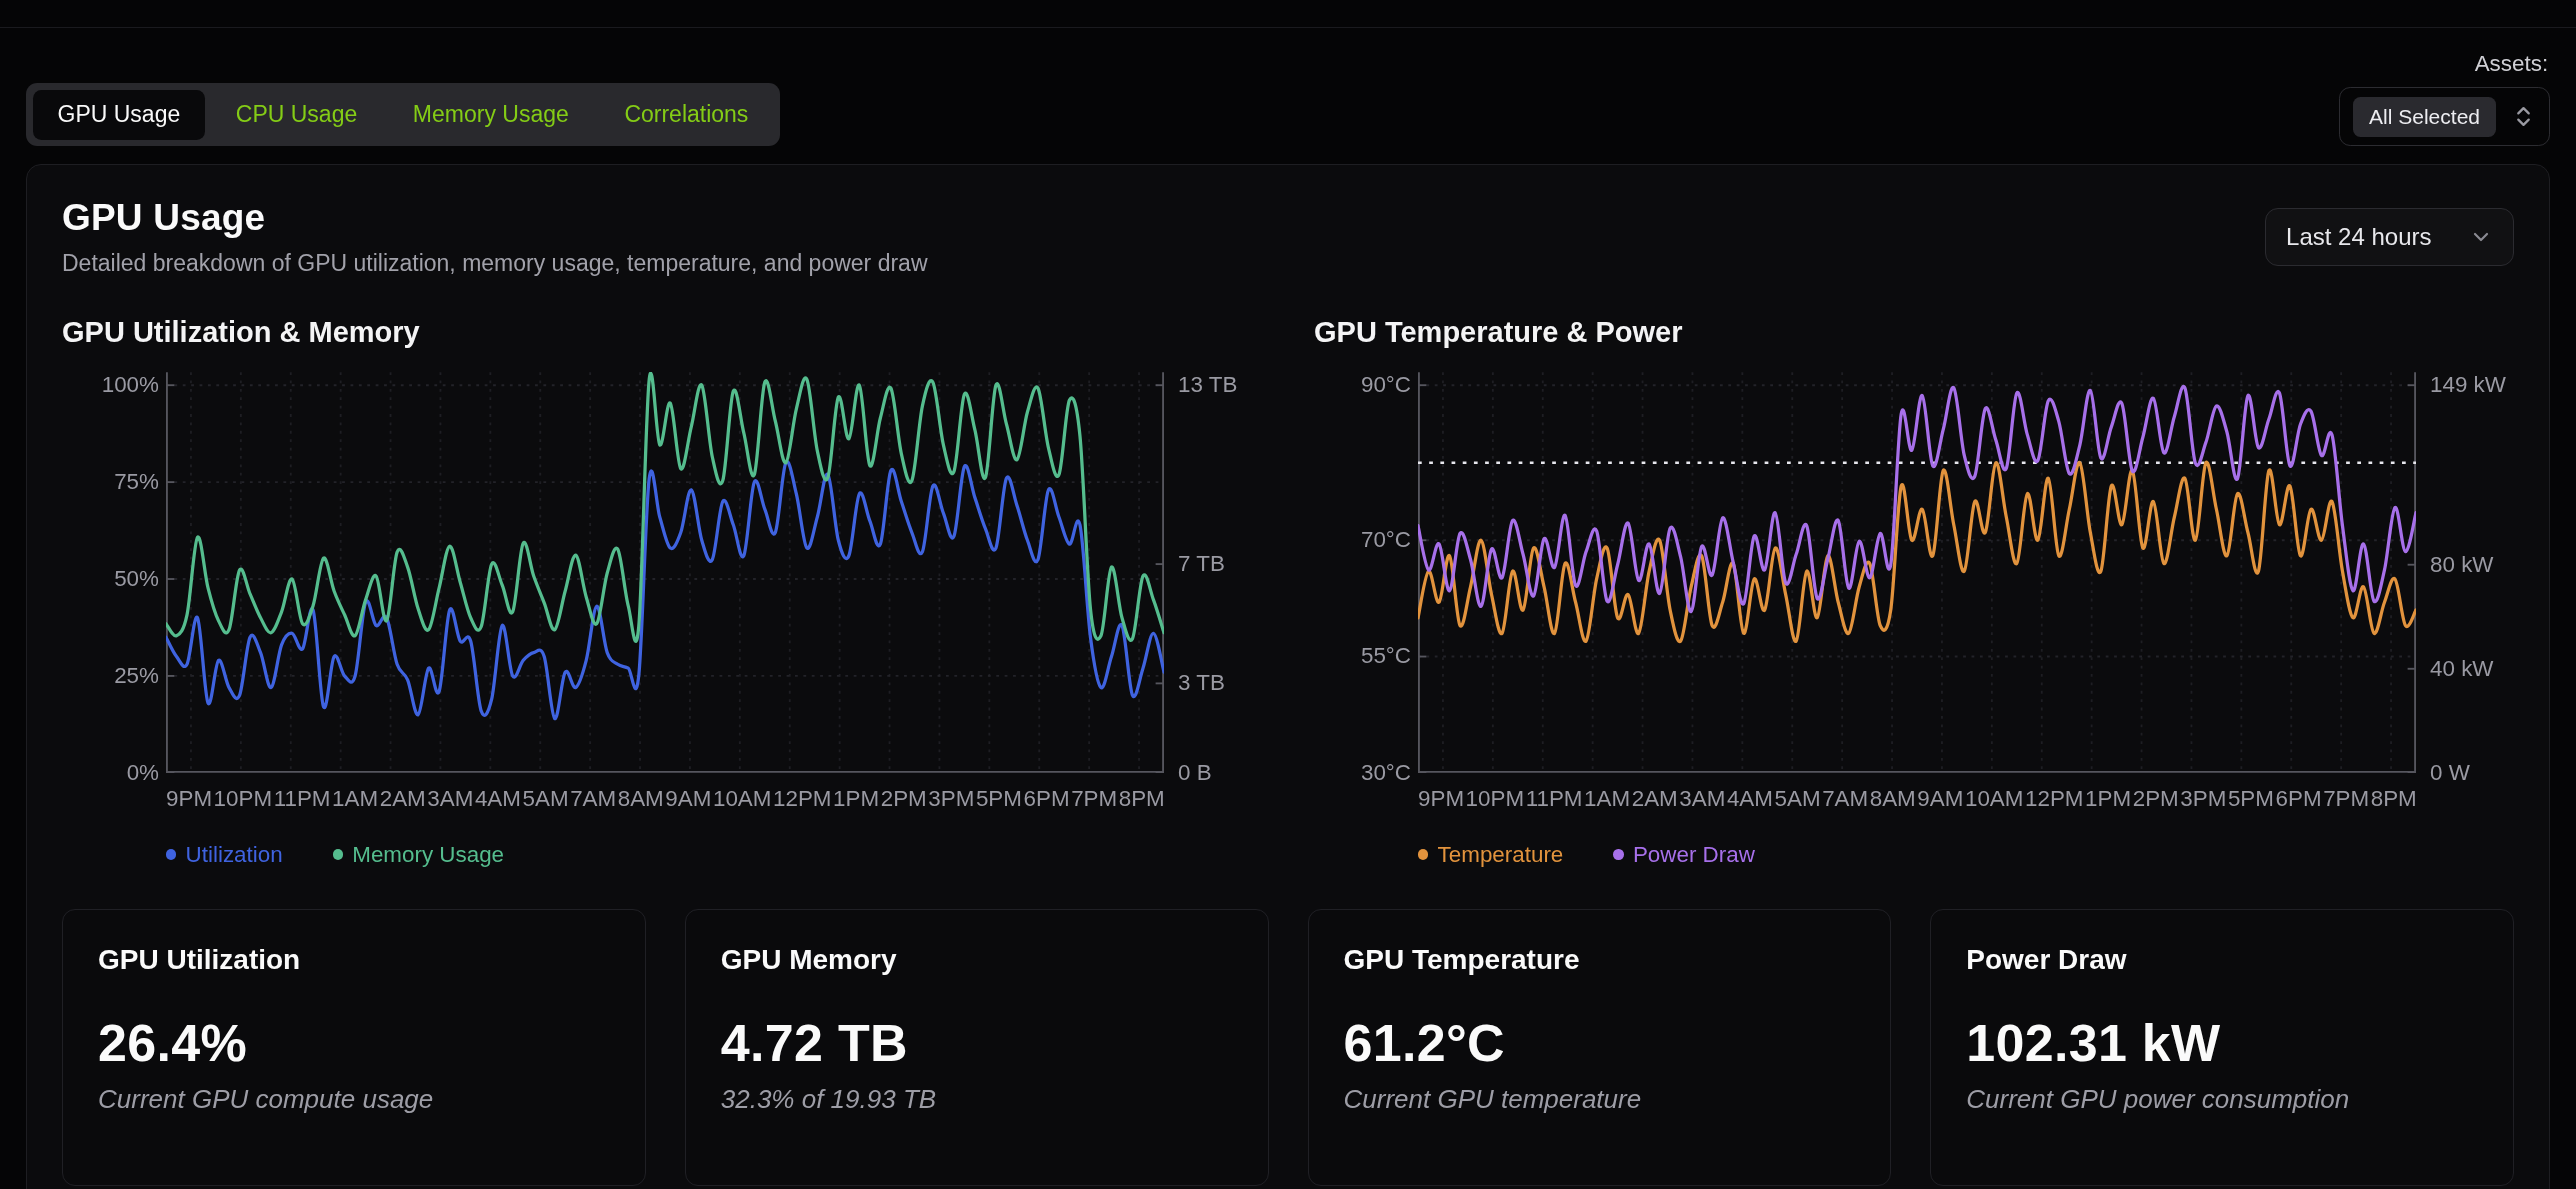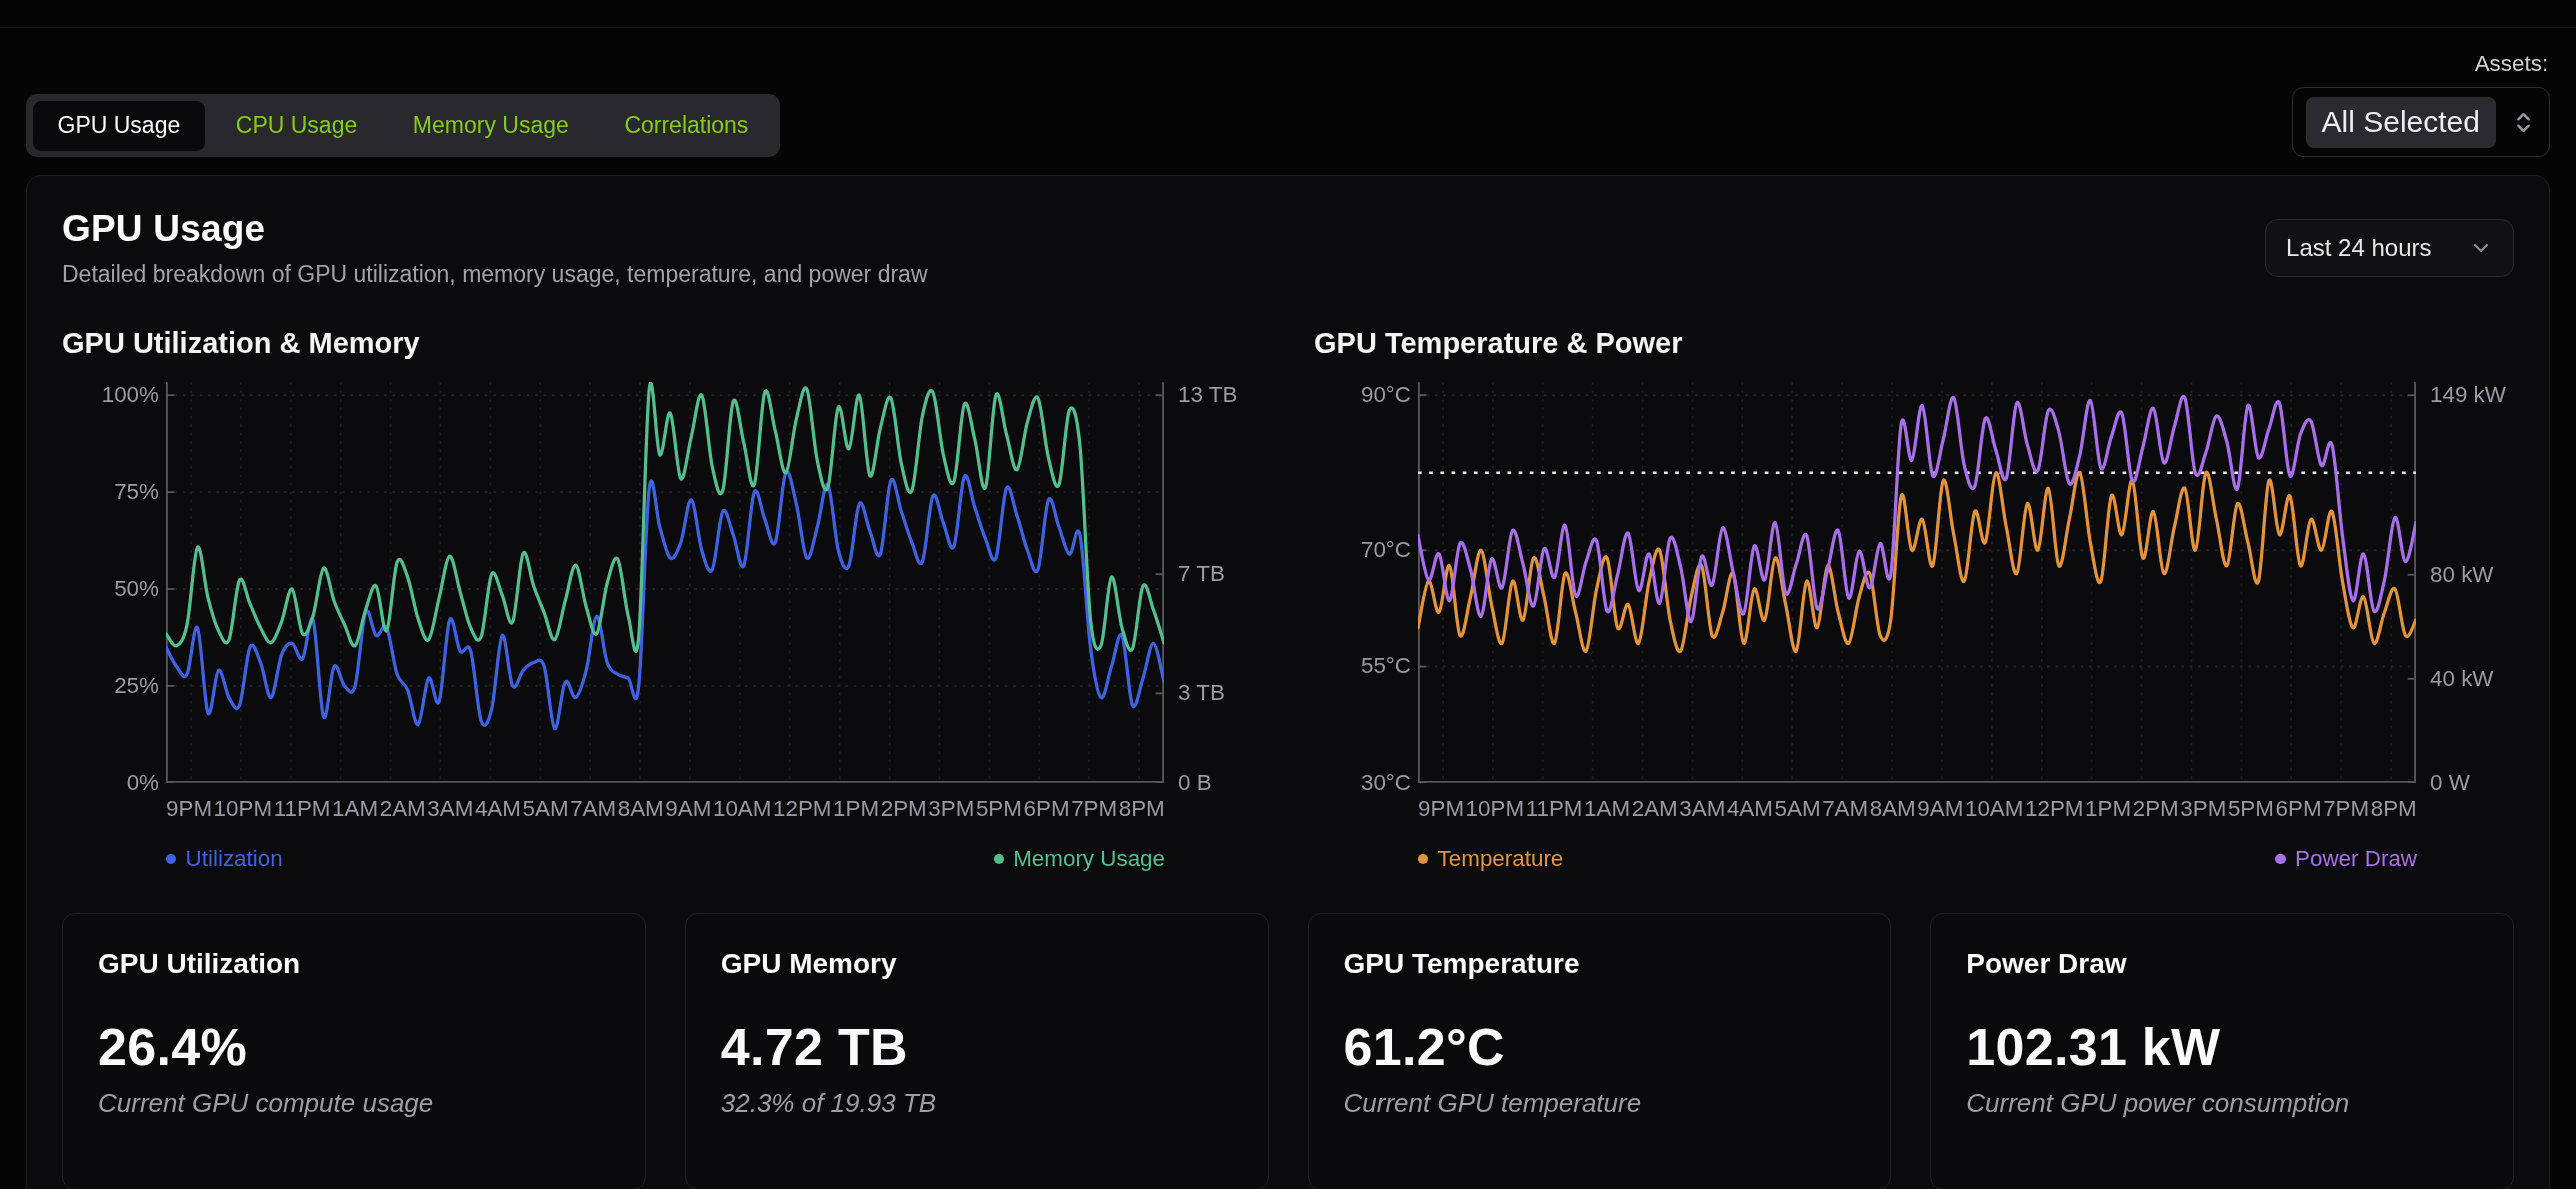--- a/index.html
+++ b/index.html
@@ -14,21 +14,21 @@
           padding:6.5px; gap:5.6px; }
   .tab { border:none; background:transparent; color:#84cc16; font-family:inherit;
          font-size:23px; font-weight:500; padding:11.2px 25px; border-radius:8.4px;
          cursor:pointer; line-height:1.2; }
   .tab.active { background:#09090b; color:#fafafa; }
   .assets { display:flex; flex-direction:column; align-items:flex-end; gap:10.3px; }
   .assets-label { font-size:22.4px; color:#cfcfd4; padding-right:1.9px; }
   .assets-select { display:flex; align-items:center; gap:15px; background:transparent;
                    border:1.4px solid #2c2c31; border-radius:11.2px; padding:8.4px 13px;
                    cursor:pointer; }
-  .assets-pill { background:#2a2a2f; color:#ededf1; font-family:inherit; font-size:30px;
+  .assets-pill { background:#2a2a2f; color:#ededf1; font-family:inherit; font-size:21px;
                  padding:7.5px 16px; border-radius:7.5px; line-height:1.2; }
 
   
   .panel { margin:17.7px 26px 0 26px; background:#0b0b0d; border:0.9px solid #1e1e22;
            border-radius:15px; padding:32px 35px 48px 35px; }
   .panel-head { display:flex; justify-content:space-between; align-items:center; }
   .panel-title { font-size:37px; font-weight:700; letter-spacing:0.2px; }
   .panel-subtitle { font-size:23px; color:#a1a1aa; margin-top:11.2px; }
   .range-select { display:flex; align-items:center; gap:37px; background:#111113;
                   border:1.4px solid #2b2b30; border-radius:13px; padding:14px 20.5px;
@@ -46,22 +46,22 @@
   .gutter.right { grid-column:3; }
   .tick-label { position:absolute; transform:translateY(-50%); font-size:22.4px;
                 color:#9a9aa3; white-space:nowrap; }
   .gutter.left  .tick-label { right:7px; }
   .gutter.right .tick-label { left:13px; }
   .plot { grid-column:2; grid-row:1; position:relative; }
   .plot svg { position:absolute; inset:0; display:block; }
   .xlabels { grid-column:2; grid-row:2; display:flex; justify-content:space-between;
              margin-top:13px; }
   .xlabels span { font-size:22.4px; color:#9a9aa3; }
-  .legend { grid-column:2; grid-row:3; display:flex; justify-content:space-between; gap:50px;
-            margin-top:24px; }
+  .legend { grid-column:2; grid-row:3; display:flex; justify-content:flex-start; gap:50px;
+            margin-top:30px; }
   .legend-item { display:flex; align-items:center; gap:9.3px; font-size:22.4px;
                  cursor:pointer; }
   .legend-dot { width:10.3px; height:10.3px; border-radius:50%; }
 
   
   .cards { display:flex; gap:39px; margin-top:41px; }
   .card { flex:1 1 0; background:#0a0a0c; border:0.9px solid #202025; border-radius:13px;
           padding:34px 35px; height:277px; }
   .card-title { font-size:28px; font-weight:600; color:#fafafa; }
   .card-value { font-size:52px; font-weight:700; margin-top:37px; letter-spacing:0.3px; }

